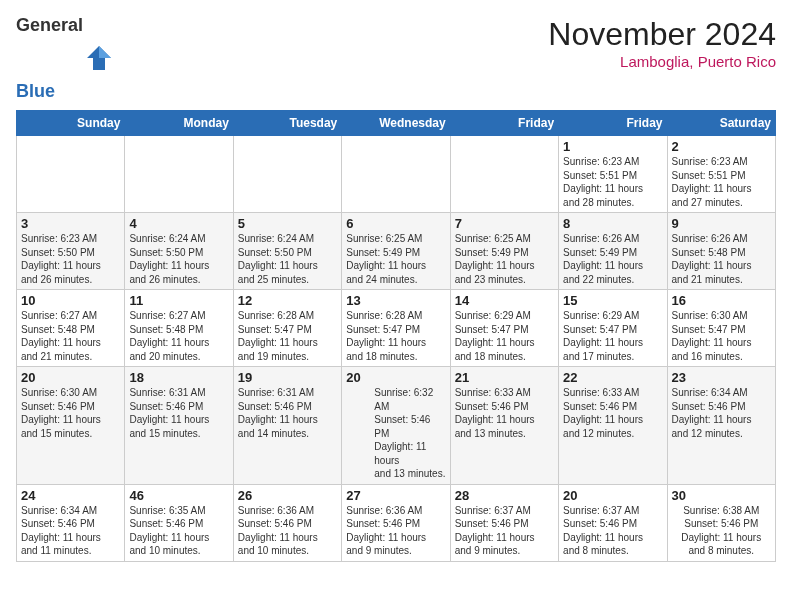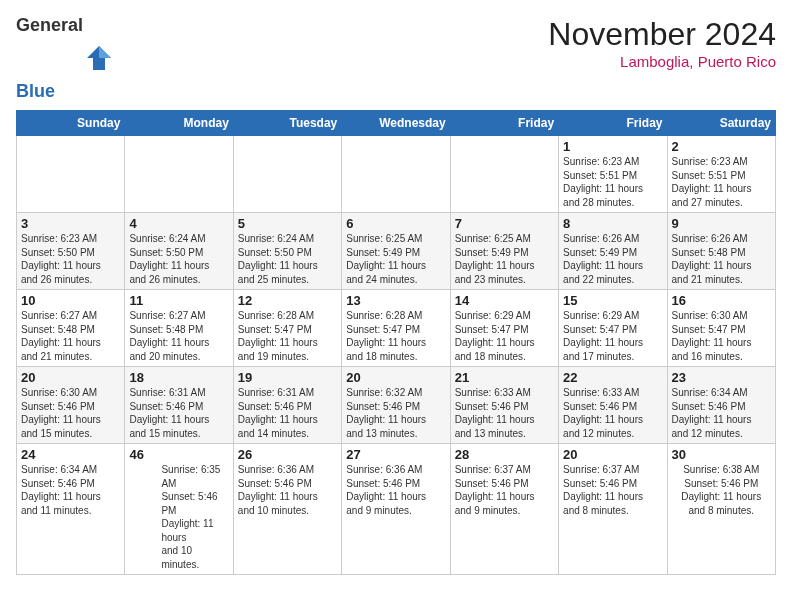--- a/index.html
+++ b/index.html
@@ -274,21 +274,21 @@
           </td>
           <td>
             <span class="day-num">19</span>
             <div class="day-info" style="white-space: pre-line;">Sunrise: 6:31 AM
 Sunset: 5:46 PM
 Daylight: 11 hours
 and 14 minutes.</div>
           </td>
           <td>
             <span class="day-num">20</span>
-            <div class="day-info" style="white-space: pre-line;">Sunrise: 6:32 AM
+            <div class="day-info" style="white-space: pre-line; margin-left: 28px;">Sunrise: 6:32 AM
 Sunset: 5:46 PM
 Daylight: 11 hours
 and 13 minutes.</div>
           </td>
           <td>
             <span class="day-num">21</span>
             <div class="day-info" style="white-space: pre-line;">Sunrise: 6:33 AM
 Sunset: 5:46 PM
 Daylight: 11 hours
 and 13 minutes.</div>
@@ -311,21 +311,21 @@
         <tr>
           <td>
             <span class="day-num">24</span>
             <div class="day-info" style="white-space: pre-line;">Sunrise: 6:34 AM
 Sunset: 5:46 PM
 Daylight: 11 hours
 and 11 minutes.</div>
           </td>
           <td>
             <span class="day-num">46</span>
-            <div class="day-info" style="white-space: pre-line; margin-left: 32px;">Sunrise: 6:35 AM
+            <div class="day-info" style="white-space: pre-line;">Sunrise: 6:35 AM
 Sunset: 5:46 PM
 Daylight: 11 hours
 and 10 minutes.</div>
           </td>
           <td>
             <span class="day-num">26</span>
             <div class="day-info" style="white-space: pre-line;">Sunrise: 6:36 AM
 Sunset: 5:46 PM
 Daylight: 11 hours
 and 10 minutes.</div>

